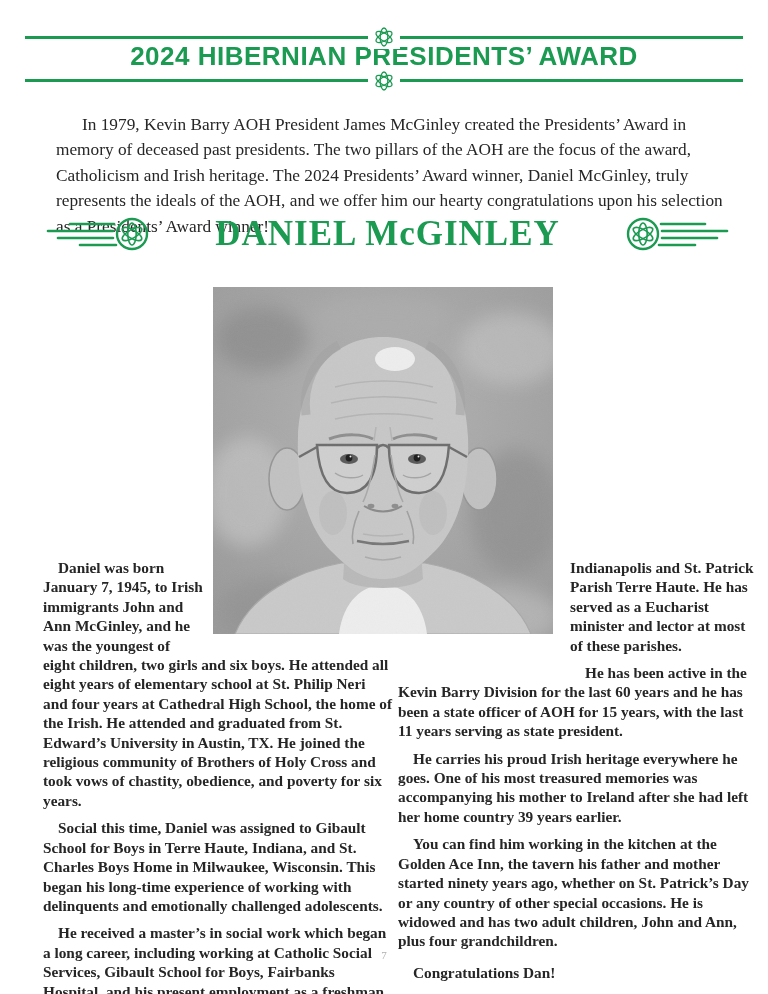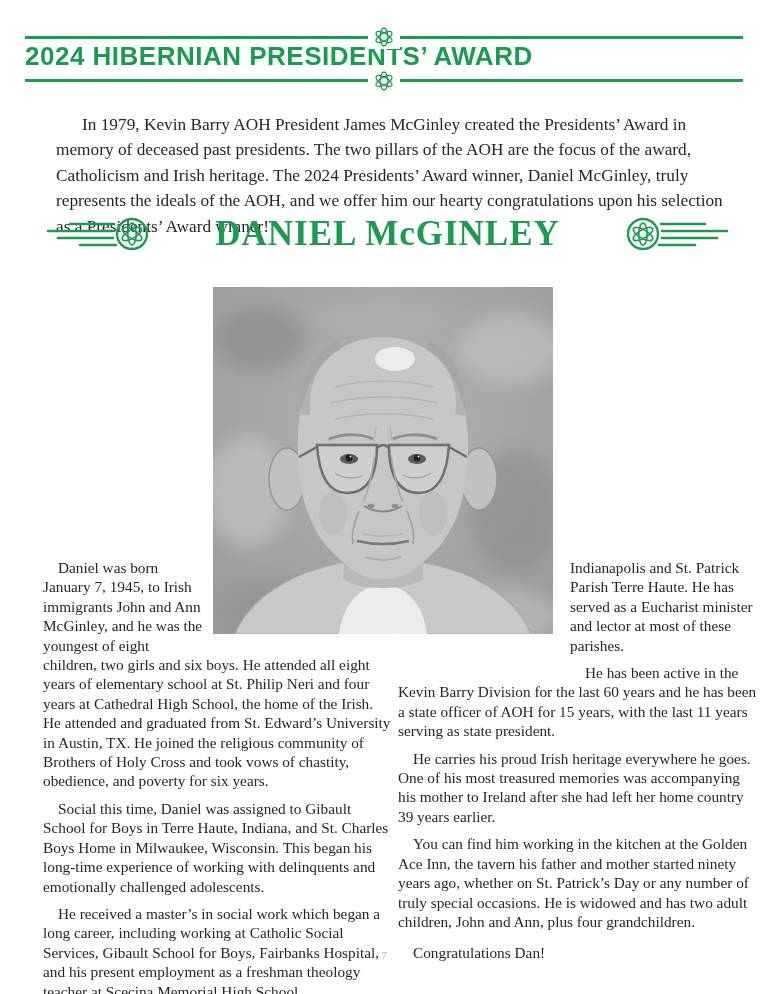--- a/index.html
+++ b/index.html
@@ -8,21 +8,21 @@
   .page{
     position:relative; width:768px; height:994px; margin:0 auto;
     background:#ffffff; overflow:hidden;
     font-family:"Liberation Serif", serif; color:var(--ink);
   }
 
   
   .banner{ position:absolute; top:36px; left:25px; right:25px; }
   .dline{ height:3px; border-top:1px solid var(--green); border-bottom:2px solid var(--green); }
   .banner-title{
-    margin:3px 0 8px; color:var(--green);
+    margin:3px 0 8px; text-align:center; color:var(--green);
     font-family:"Liberation Sans", sans-serif; font-weight:700;
     font-size:26px; letter-spacing:.5px; line-height:1.1;
   }
   .knot{ position:absolute; left:50%; transform:translateX(-50%);
          background:#fff; padding:0 4px; line-height:0; }
   .knot-top{ top:-11px; }
   .knot-bottom{ bottom:-11px; }
 
   
   .intro{
@@ -42,21 +42,21 @@
 
   
   .photo{ position:absolute; top:287px; left:213px; width:340px; height:347px;
           margin:0; line-height:0; }
   .photo svg{ display:block; }
 
   
   .col{ position:absolute; top:558px; font-size:15.3px; line-height:19.4px; }
   .col-left{ left:43px; width:349px; }
   .col-right{ left:398px; width:360px; }
-  .col p{ margin:0 0 8px; text-indent:15px; text-align:left; }
+  .col p{ margin:0 0 8px; text-indent:15px; text-align:left;font-weight:bold; }
   .col p.no-indent{ text-indent:0; }
   .col p.closing{ margin-top:12px; }
   .spacer-r{ float:right; width:187px; height:96px; }
   .spacer-l{ float:left; width:172px; height:112px; }
 
   
   .pagenum{ position:absolute; top:949px; left:0; width:100%;
             text-align:center; font-size:11px; color:#b0b0b0; }
 </style>
 </head>
@@ -227,19 +227,19 @@
     <p>Social this time, Daniel was assigned to Gibault School for Boys in Terre Haute, Indiana, and St. Charles Boys Home in Milwaukee, Wisconsin. This began his long-time experience of working with delinquents and emotionally challenged adolescents.</p>
     <p>He received a master’s in social work which began a long career, including working at Catholic Social Services, Gibault School for Boys, Fairbanks Hospital, and his present employment as a freshman theology teacher at Scecina Memorial High School.</p>
 
   </div>
 
   <div class="col col-right">
     <div class="spacer-l"></div>
     <p class="no-indent">Indianapolis and St. Patrick Parish Terre Haute. He has served as a Eucharist minister and lector at most of these parishes.</p>
     <p>He has been active in the Kevin Barry Division for the last 60 years and he has been a state officer of AOH for 15 years, with the last 11 years serving as state president.</p>
     <p>He carries his proud Irish heritage everywhere he goes. One of his most treasured memories was accompanying his mother to Ireland after she had left her home country 39 years earlier.</p>
-    <p>You can find him working in the kitchen at the Golden Ace Inn, the tavern his father and mother started ninety years ago, whether on St. Patrick’s Day or any number of truly special occasions. He is widowed and has two adult children, John and Ann, plus four grandchildren.</p>
+    <p>You can find him working in the kitchen at the Golden Ace Inn, the tavern his father and mother started ninety years ago, whether on St. Patrick’s Day or any country of other special occasions. He is widowed and has two adult children, John and Ann, plus four grandchildren.</p>
     <p class="closing">Congratulations Dan!</p>
   </div>
 
   <div class="pagenum">7</div>
 
 </div>
 
 </body></html>

